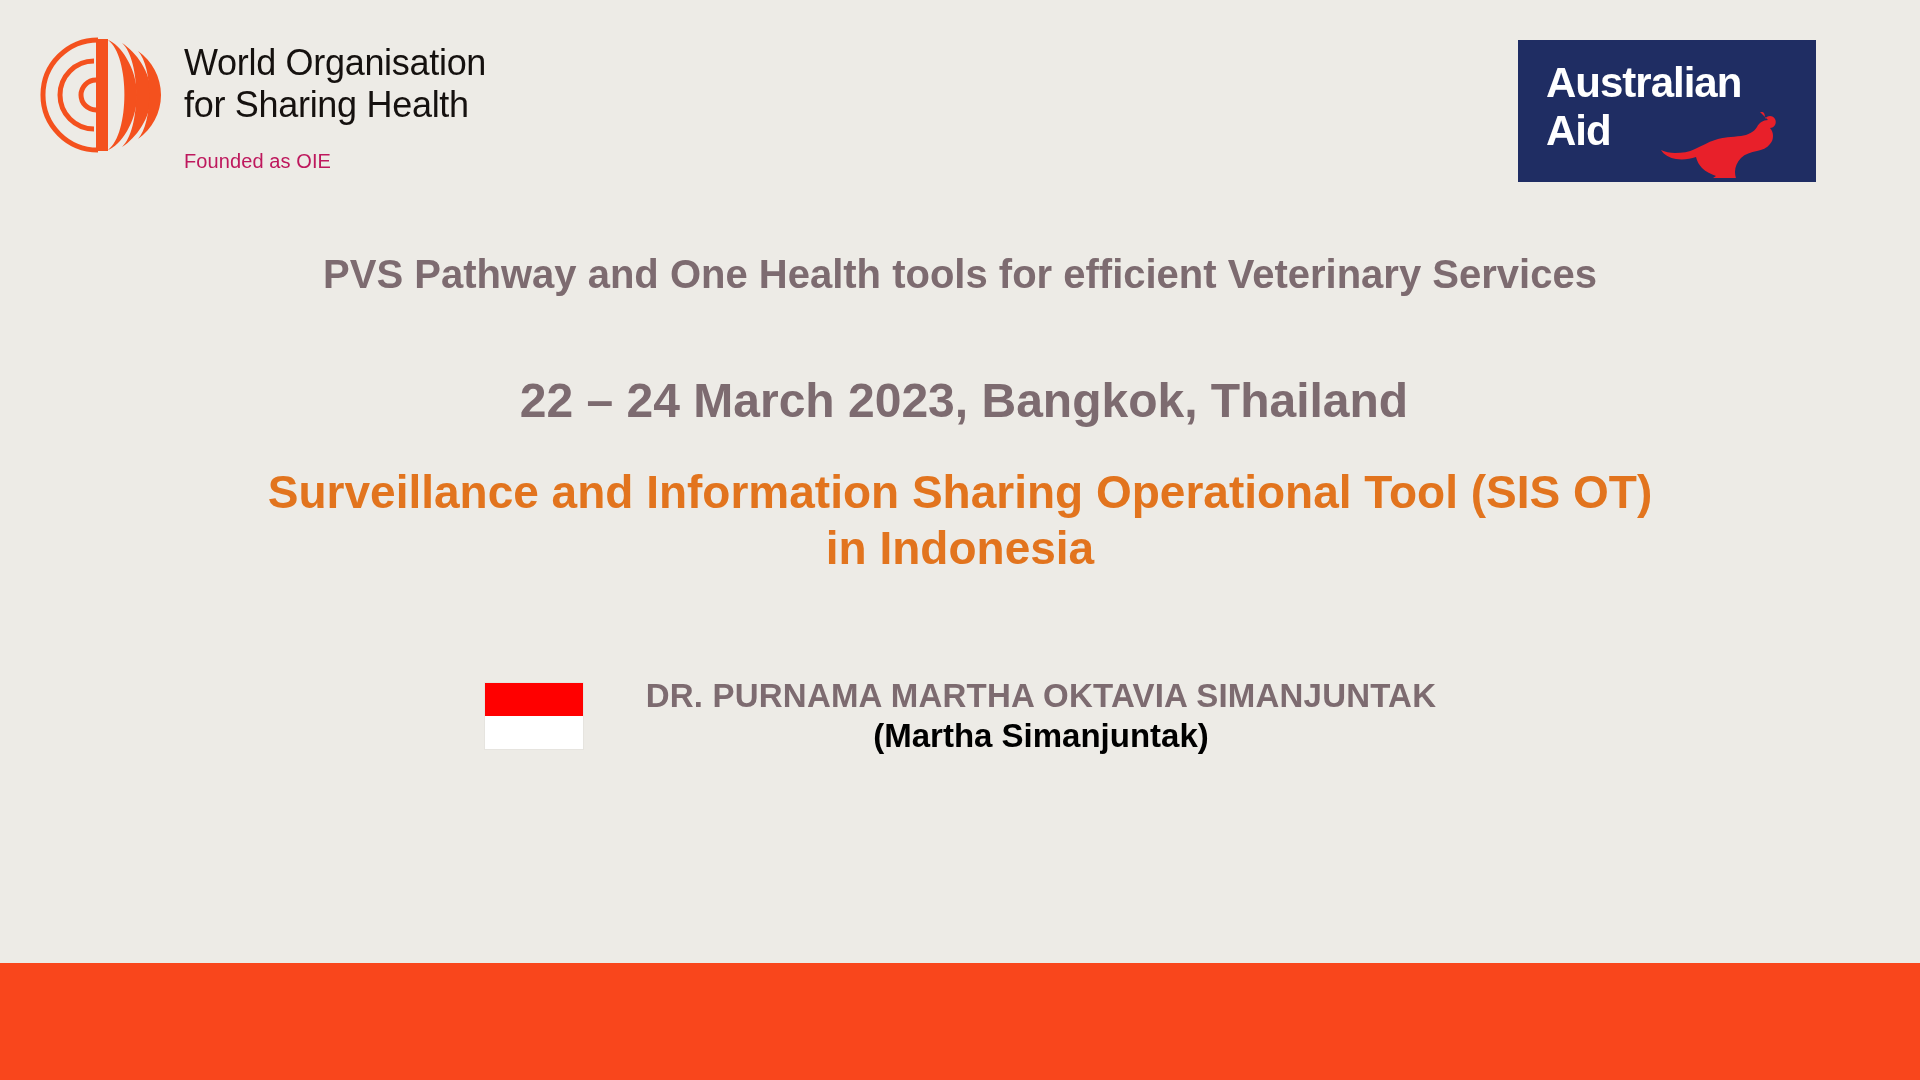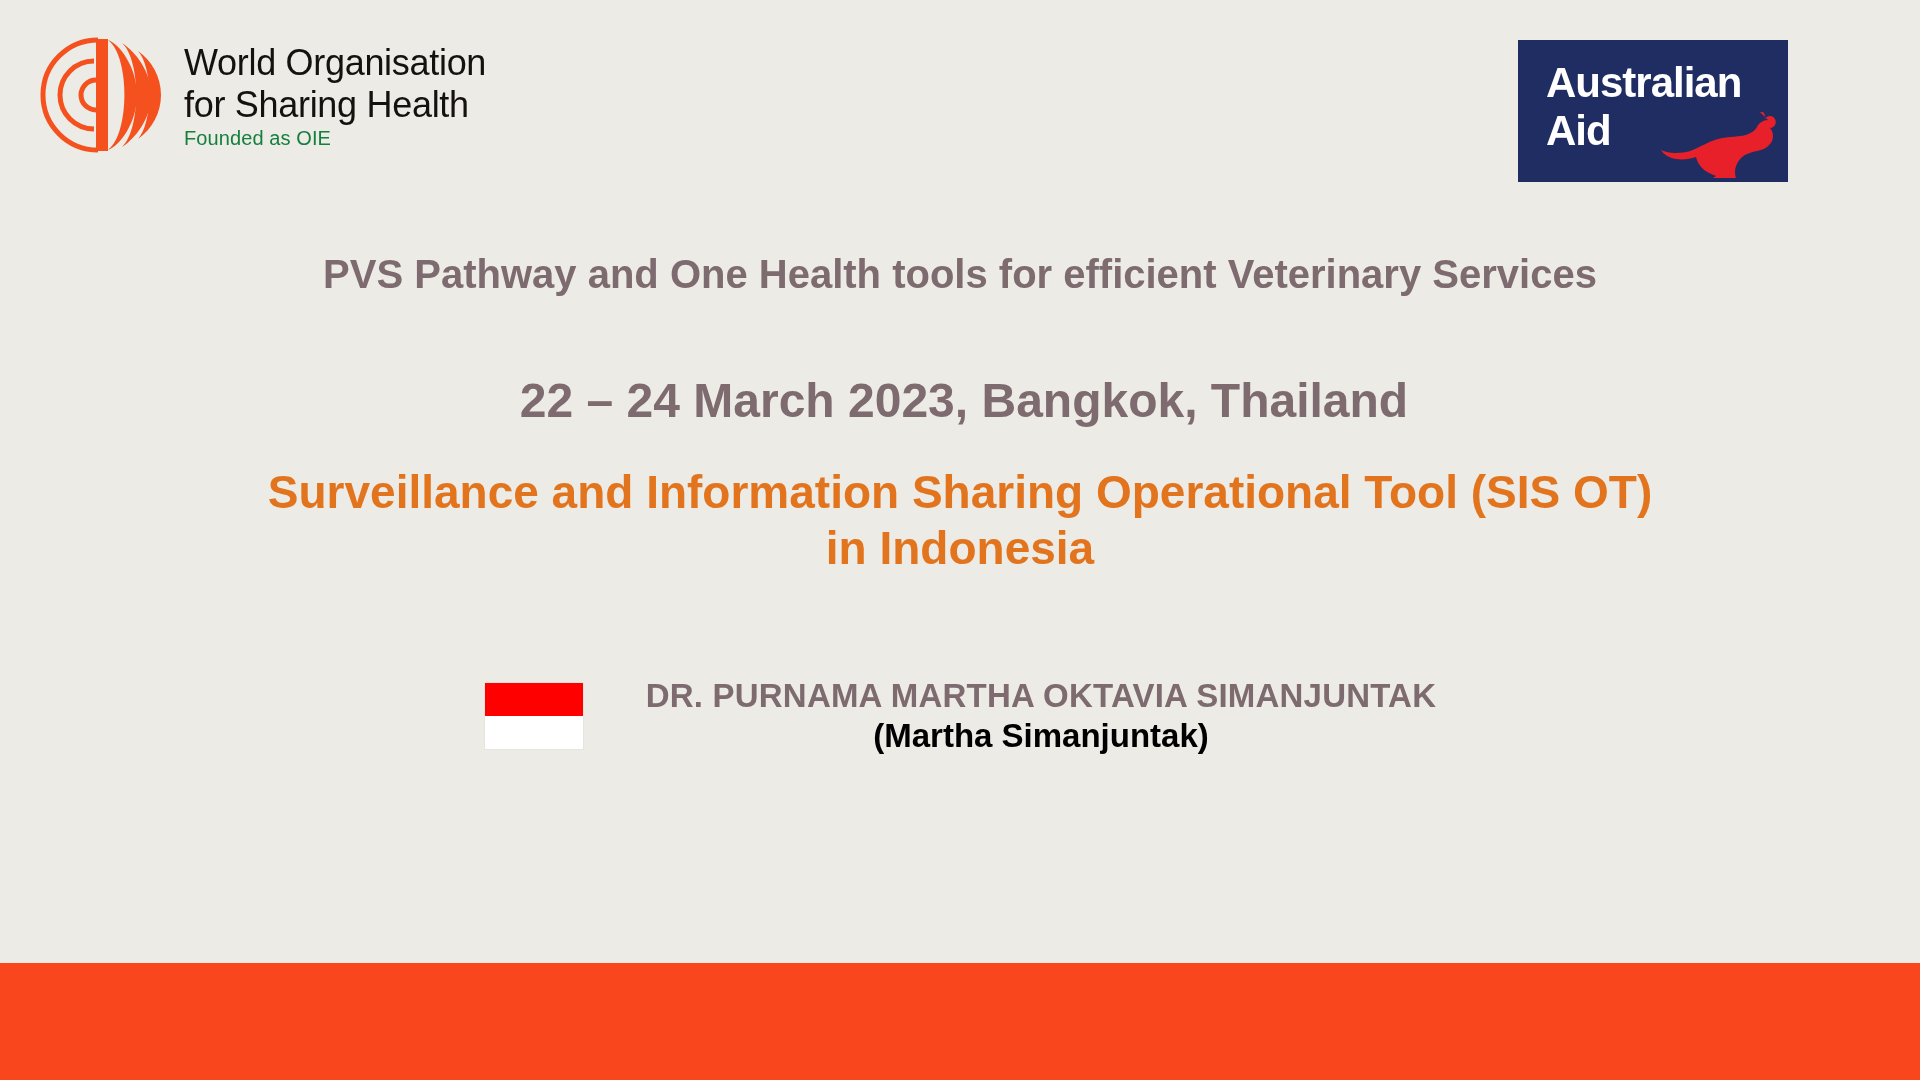--- a/index.html
+++ b/index.html
@@ -40,33 +40,33 @@
   }
   .woah-name {
     font-size: 36px;
     font-weight: 400;
     line-height: 1.16;
     color: #15110F;
     letter-spacing: -0.3px;
     white-space: pre-line;
   }
   .woah-founded {
-    margin-top: 1px;
+    margin-top: 24px;
     font-size: 20px;
     font-weight: 400;
-    color: #15803d;
+    color: #be185d;
     letter-spacing: 0.1px;
   }
 
   
   .ausaid-logo {
     position: absolute;
     left: 1518px;
     top: 40px;
-    width: 270px;
+    width: 298px;
     height: 142px;
     background: #1F2D63;
     overflow: hidden;
   }
   .ausaid-line1 {
     position: absolute;
     left: 28px;
     top: 22px;
     font-size: 42px;
     font-weight: bold;

